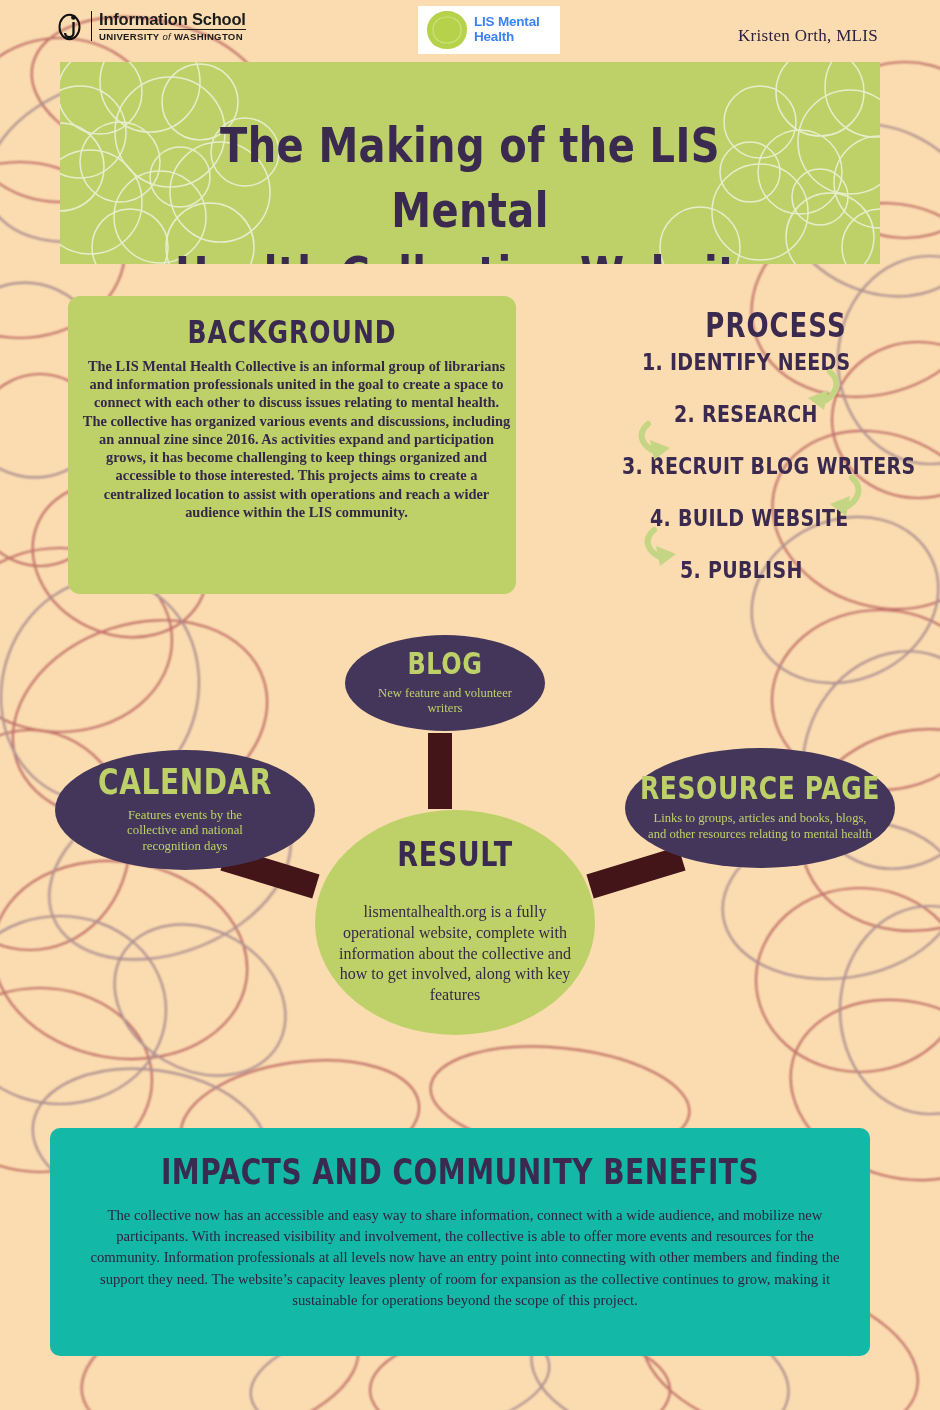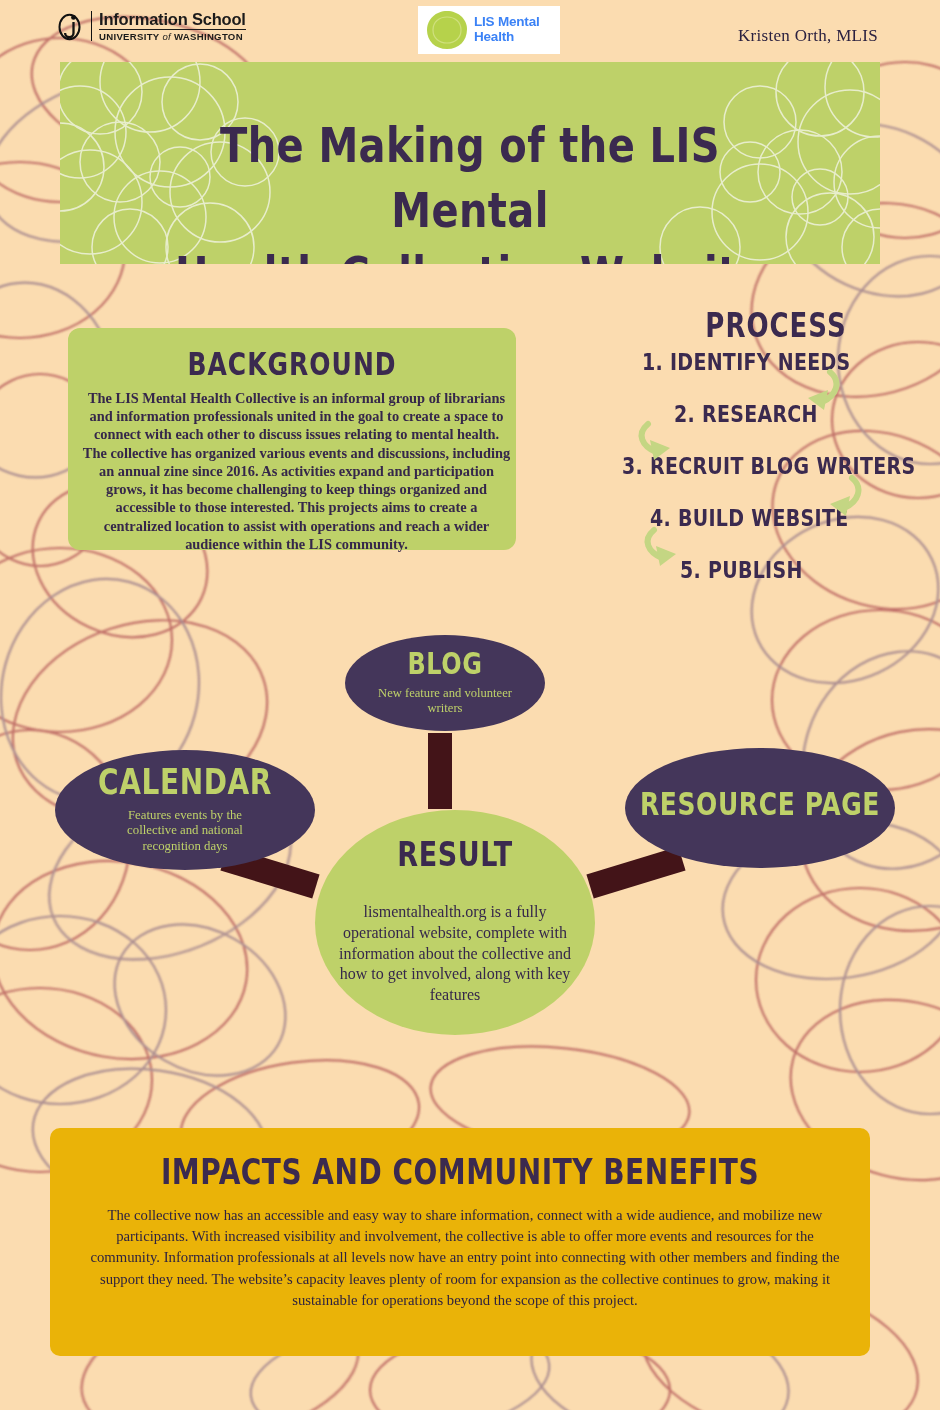--- a/index.html
+++ b/index.html
@@ -36,22 +36,22 @@
   
   .title-banner{position:absolute;left:60px;top:62px;width:820px;height:202px;background:#bed169;z-index:4;overflow:hidden;}
   .title-banner svg{position:absolute;inset:0;}
   .title-text{position:relative;z-index:2;text-align:center;color:#3b2a4f;
     font-family:"DejaVu Sans",sans-serif;font-weight:700;
     font-size:40px;line-height:1.32;letter-spacing:.4px;
     padding:42px 108px 0 108px;box-sizing:border-box;
     transform:scaleY(1.22);transform-origin:top center;}
 
   
-  .bg-card{position:absolute;left:68px;top:296px;width:448px;height:222px;background:#bed169;
-           border-radius:12px;z-index:4;margin-top:32px;}
+  .bg-card{position:absolute;left:68px;top:296px;width:448px;height:298px;background:#bed169;
+           border-radius:12px;z-index:4;}
   .section-head{font-family:"DejaVu Sans",sans-serif;font-weight:700;color:#3b2a4f;
                 text-align:center;letter-spacing:1px;transform:scaleY(1.28);transform-origin:top center;}
   .bg-card .section-head{font-size:25px;padding-top:14px;}
   .bg-body{font-family:"Liberation Serif",serif;font-weight:700;color:#35274a;
            font-size:14.4px;line-height:1.265;text-align:center;padding:18px 5px 0 14px;}
 
   
   .process{position:absolute;left:612px;top:296px;width:328px;height:310px;z-index:4;}
   .process .section-head{font-size:26px;padding-top:8px;}
   .proc-steps{position:relative;margin-top:14px;height:240px;}
@@ -91,21 +91,21 @@
                              font-size:27px;letter-spacing:.6px;transform:scaleY(1.25);margin-bottom:32px;}
   #result-oval .result-body{font-family:"Liberation Serif",serif;color:#35274a;font-size:16px;line-height:1.3;
                             padding:0 14px;}
 
   .connector{position:absolute;background:#431418;}
   #conn-top{left:428px;top:113px;width:24px;height:76px;}
   #conn-left{left:222px;top:240px;width:96px;height:25px;transform:rotate(17deg);}
   #conn-right{left:588px;top:240px;width:96px;height:25px;transform:rotate(-17deg);}
 
   
-  .impacts{position:absolute;left:50px;top:1128px;width:820px;height:228px;background:#eab308;
+  .impacts{position:absolute;left:50px;top:1128px;width:820px;height:228px;background:#14b8a6;
            border-radius:10px;z-index:4;}
   .impacts .section-head{font-size:28px;padding-top:18px;letter-spacing:.5px;}
   .impacts-body{font-family:"Liberation Serif",serif;color:#2e2240;font-size:14.7px;line-height:1.44;
                 text-align:center;padding:26px 20px 0 30px;}
 </style>
 </head>
 <body>
 
 <div id="poster">
 
@@ -272,20 +272,21 @@
       <div class="oval-body" style="max-width:150px;">New feature and volunteer writers</div>
     </div>
 
     <div class="oval dark" id="calendar-oval">
       <div class="oval-title">CALENDAR</div>
       <div class="oval-body" style="max-width:165px;">Features events by the collective and national recognition days</div>
     </div>
 
     <div class="oval dark" id="resource-oval">
       <div class="oval-title">RESOURCE PAGE</div>
+      <div class="oval-body" style="max-width:230px;">Links to groups, articles and books, blogs, and other resources relating to mental health</div>
     </div>
 
     <div class="oval" id="result-oval">
       <div class="result-title">RESULT</div>
       <div class="result-body">lismentalhealth.org is a fully operational website, complete with information about the collective and how to get involved, along with key features</div>
     </div>
   </div>
 
   <div class="impacts">
     <div class="section-head">IMPACTS AND COMMUNITY BENEFITS</div>

